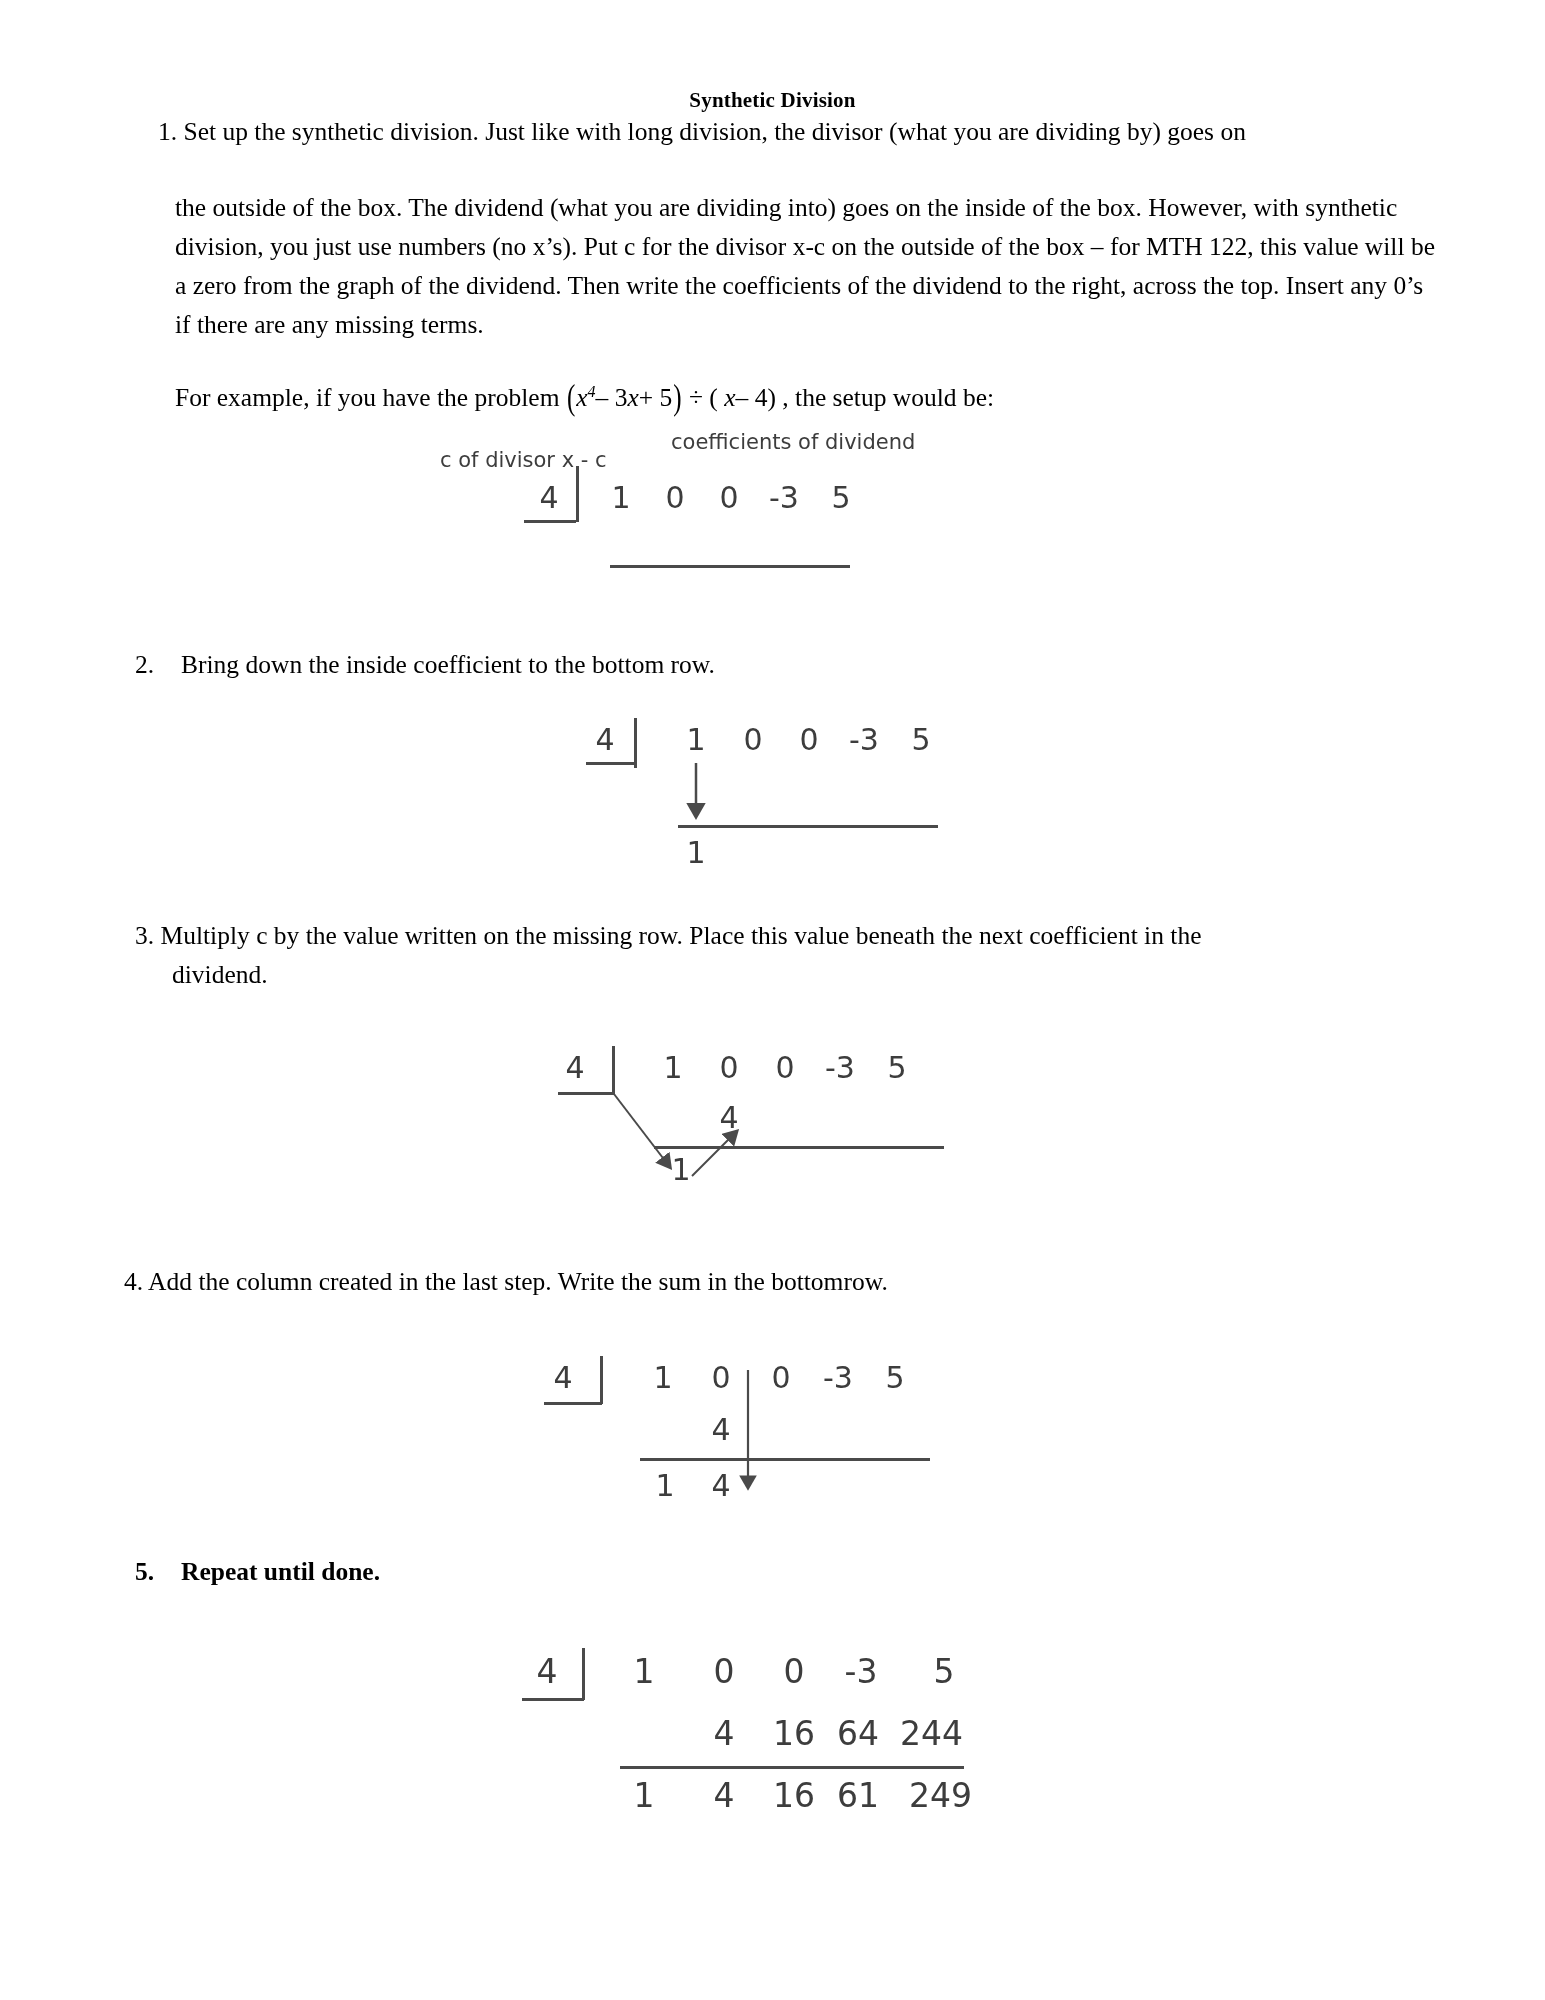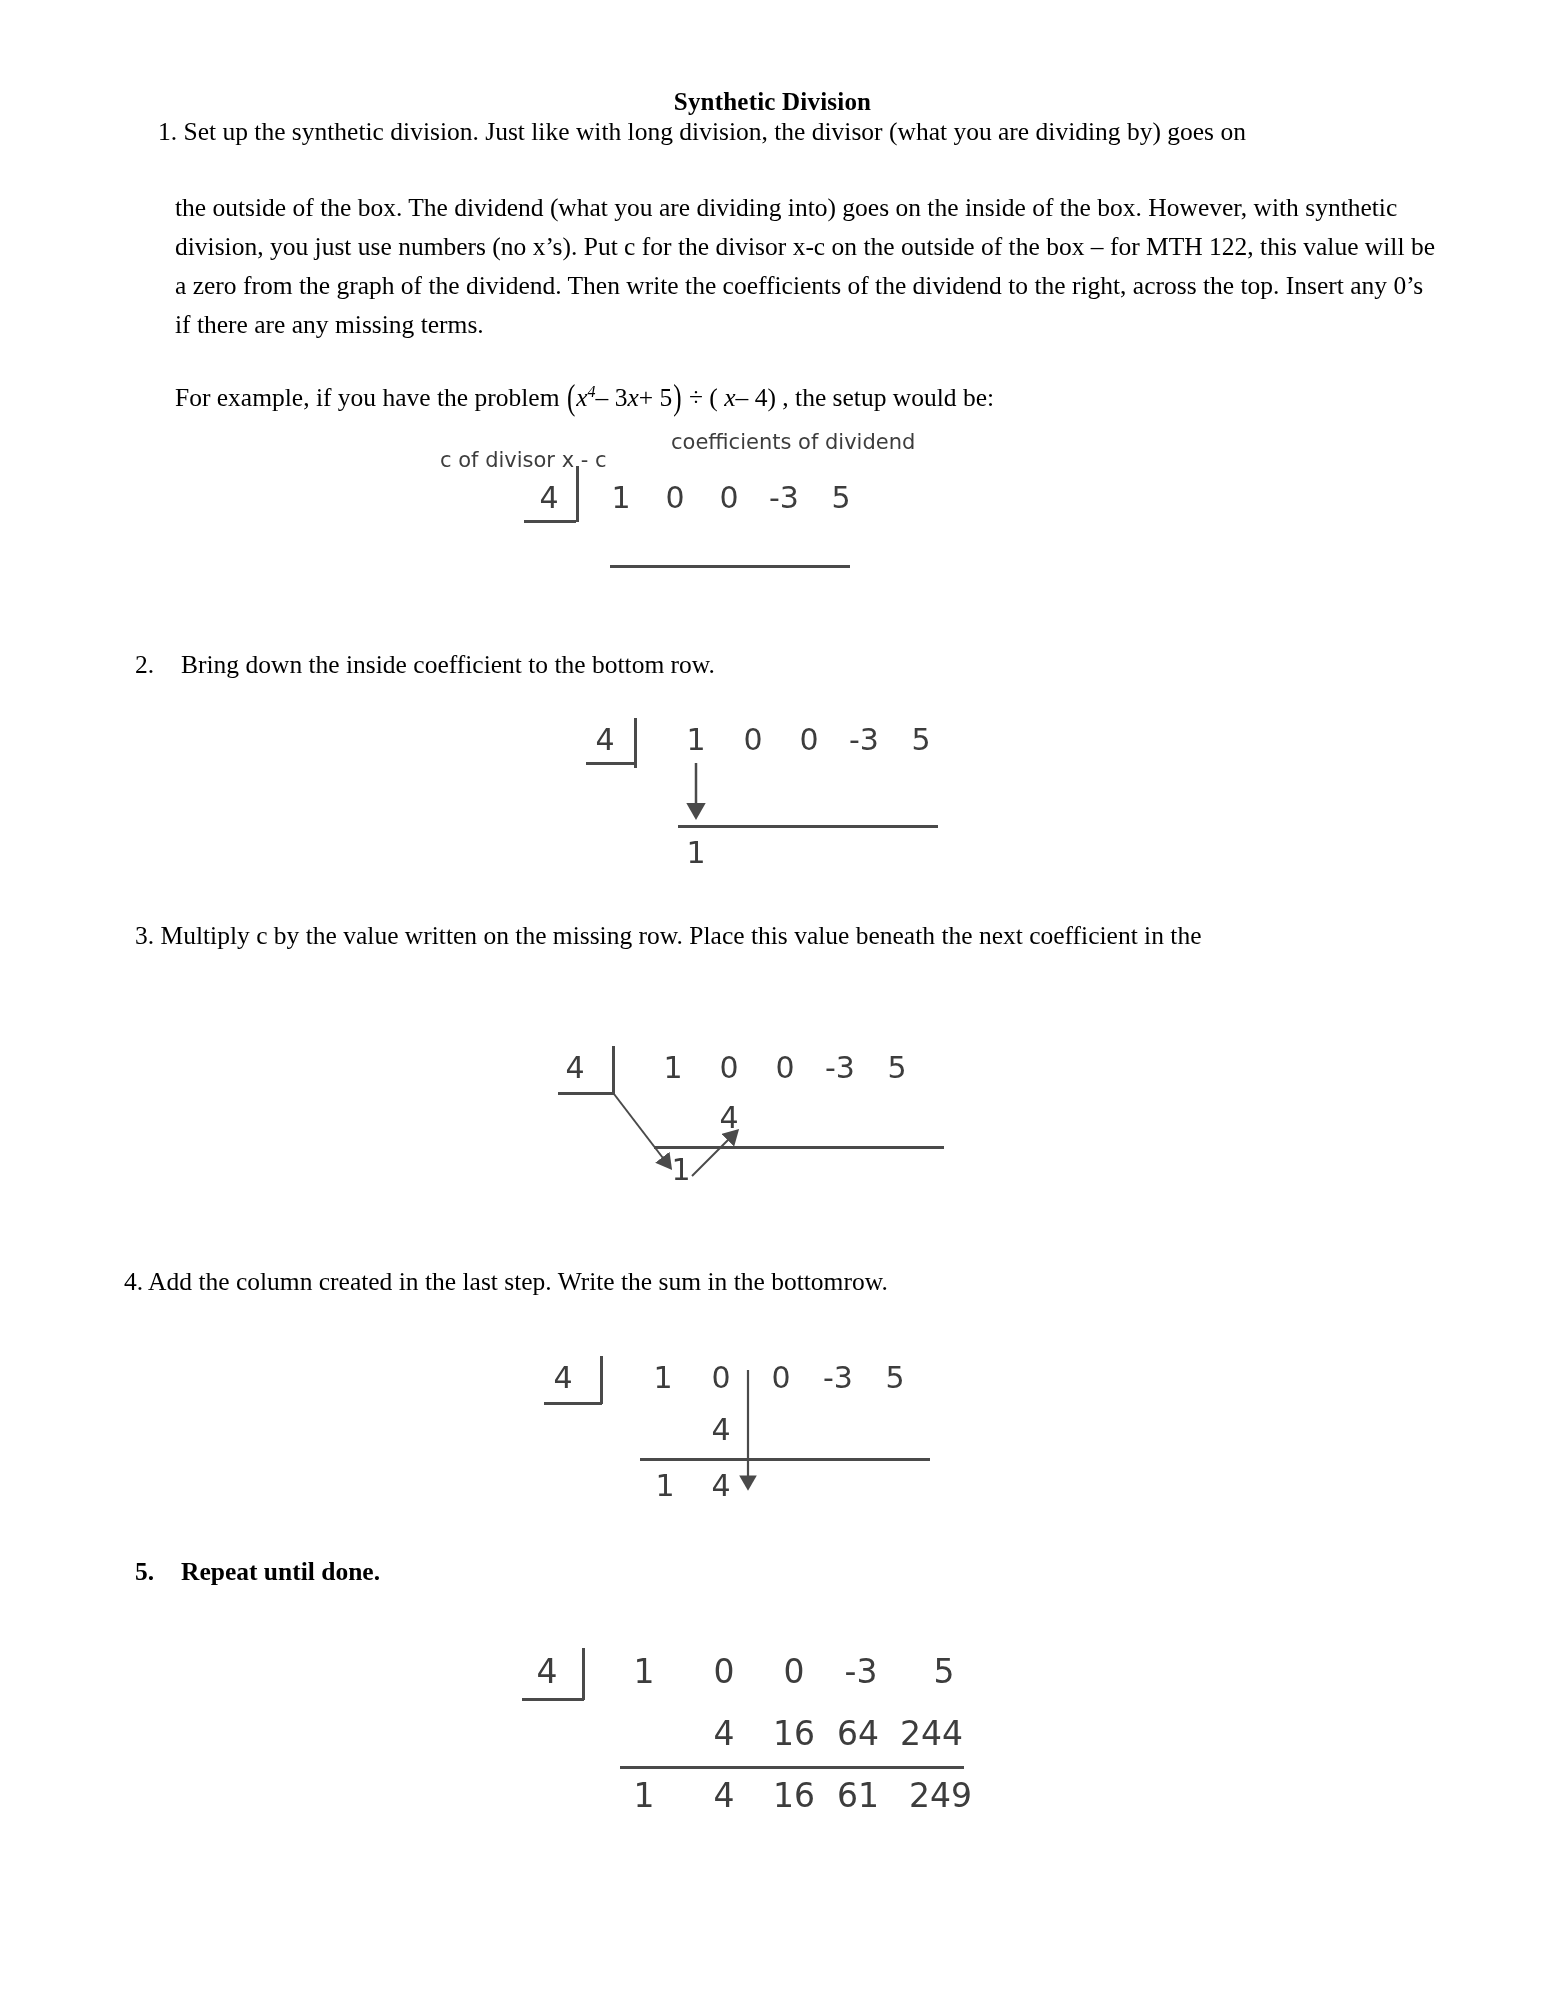--- a/index.html
+++ b/index.html
@@ -22,21 +22,21 @@
   }
 
   
   .doc-title {
     position: absolute;
     top: 88px;
     left: 0;
     width: 1545px;
     text-align: center;
     font-weight: bold;
-    font-size: 25px;
+    font-size: 21px;
     letter-spacing: .2px;
   }
 
   .para {
     position: absolute;
     font-size: 25.5px;
     line-height: 39px;
     text-align: left;
   }
 
@@ -212,20 +212,21 @@
       <line x1="136" y1="63" x2="136" y2="110" stroke="#4a4a4a" stroke-width="2.5" marker-end="url(#ah2)"></line>
     </svg>
 
     <div class="hline" style="left:118px; top:125px; width:260px;"></div>
     <div class="dg-num" style="left:123px; top:135px; width:26px;">1</div>
   </div>
 
   <div class="para step3-line">
     <span>3.</span>
     <span>Multiply c by the value written on the missing row. Place this value beneath the next coefficient in the</span>
+    <span class="cont">dividend.</span>
   </div>
 
   <div class="diagram" id="diagram-multiply">
     <div class="dg-num" style="left:40px; top:40px; width:30px;">4</div>
     <div class="hline" style="left:38px; top:82px; width:56px;"></div>
     <div class="vline" style="left:92px; top:36px; height:48px;"></div>
 
     <div class="dg-num" style="left:140px; top:40px; width:26px;">1</div>
     <div class="dg-num" style="left:196px; top:40px; width:26px;">0</div>
     <div class="dg-num" style="left:252px; top:40px; width:26px;">0</div>

